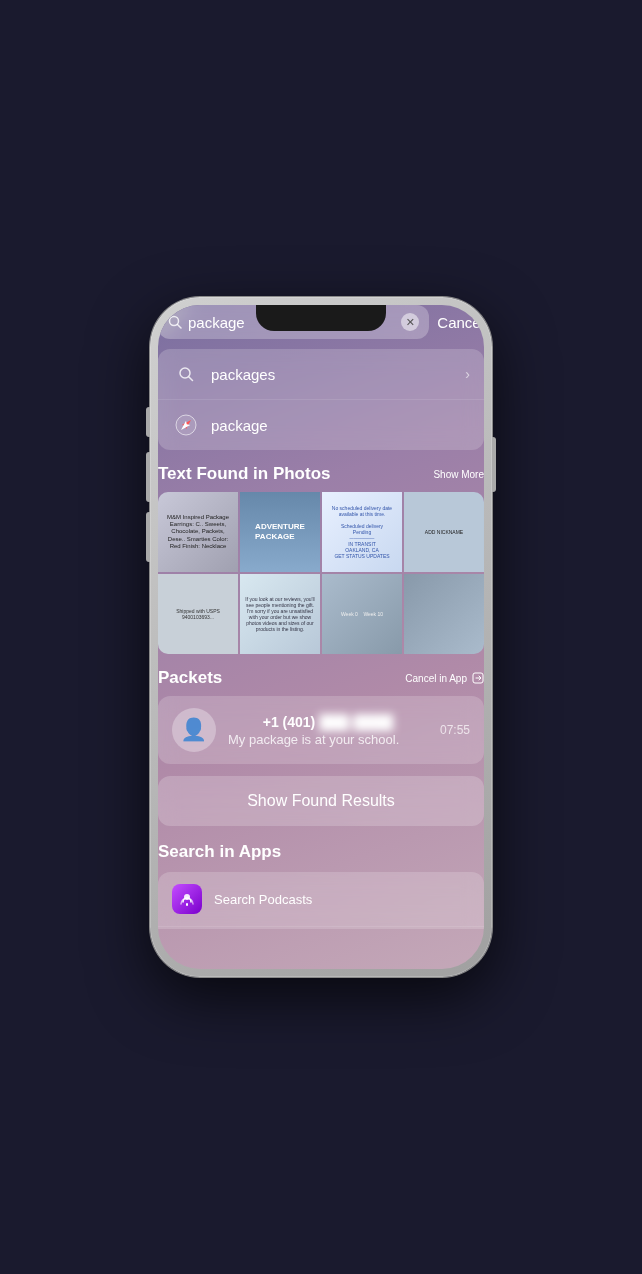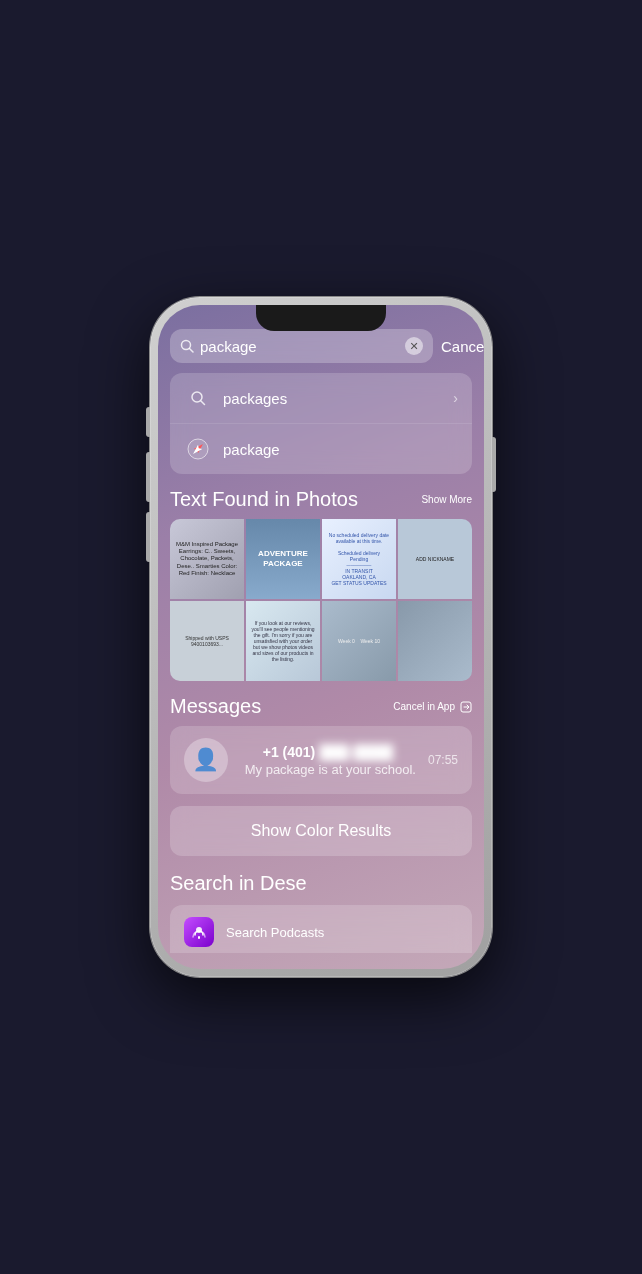--- a/index.html
+++ b/index.html
@@ -62,25 +62,24 @@
       font-size: 14px;
     }
 
     .status-icons {
       display: flex;
       align-items: center;
       gap: 4px;
     }
 
     .screen-content {
-      padding: 0 12px;
+      padding: 0 0;
       height: calc(100% - 40px);
       overflow-y: auto;
       scrollbar-width: none;
-      margin-top: 24px;
     }
     .screen-content::-webkit-scrollbar { display: none; }
 
     
     .search-bar-row {
       display: flex;
       align-items: center;
       gap: 8px;
       margin-bottom: 10px;
     }
@@ -169,22 +168,22 @@
     
     .section-header {
       display: flex;
       justify-content: space-between;
       align-items: center;
       margin-bottom: 8px;
     }
 
     .section-title {
       color: white;
-      font-size: 20px;
-      font-weight: 400;
+      font-size: 17px;
+      font-weight: 700;
     }
 
     .section-action {
       color: white;
       font-size: 10px;
       cursor: pointer;
       display: flex;
       align-items: center;
       gap: 3px;
     }
@@ -261,21 +260,20 @@
       color: white;
       font-size: 14px;
       font-weight: 600;
       margin-bottom: 2px;
       text-align: center;
     }
 
     .message-preview {
       color: rgba(255,255,255,0.8);
       font-size: 13px;
-      text-align: right;
     }
 
     .message-time {
       color: rgba(255,255,255,0.7);
       font-size: 12px;
     }
 
     
     .show-more-btn {
       background: rgba(255,255,255,0.2);
@@ -467,21 +465,21 @@
       <div class="photo-grid">
         <div class="photo-cell photo-1">
           <div class="photo-cell-content">
             <div class="photo-text" style="color:#222;">M&amp;M Inspired Package Earrings: C.. Sweets, Chocolate, Packets, Dese.. Smarties
 Color: Red
 Finish: Necklace</div>
           </div>
         </div>
         <div class="photo-cell" style="background: linear-gradient(180deg, #6688aa 0%, #88aacc 100%);">
           <div class="photo-cell-content">
-            <div class="photo-text photo-text-light" style="color:white; font-size:8px; font-weight:700; text-align:center;">ADVENTURE<br>PACKAGE</div>
+            <div class="photo-text photo-text-light" style="color:white; font-size:8px; font-weight:700; text-align:left;">ADVENTURE<br>PACKAGE</div>
           </div>
         </div>
         <div class="photo-cell photo-delivery">
           <div class="photo-cell-content">
             <div class="photo-text" style="font-size:5px; color:#3355aa;">No scheduled delivery date available at this time.<br><br>Scheduled delivery<br>Pending<br>───────<br>IN TRANSIT<br>OAKLAND, CA<br>GET STATUS UPDATES</div>
           </div>
         </div>
         <div class="photo-cell" style="background: #b8c8d8;">
           <div class="photo-cell-content">
             <div class="photo-text" style="color:#222; font-size:5px;">ADD NICKNAME</div>
@@ -502,21 +500,21 @@
             <div class="photo-text" style="color:#eee; font-size:5px;">Week 0 &nbsp;&nbsp; Week 10</div>
           </div>
         </div>
         <div class="photo-cell photo-window">
           <div class="photo-cell-content"></div>
         </div>
       </div>
 
       <div class="messages-section">
         <div class="section-header">
-          <span class="section-title">Messages</span>
+          <span class="section-title">Packets</span>
           <span class="section-action">
             <span>Cancel in App</span>
             <svg width="12" height="12" viewBox="0 0 12 12" fill="none" style="display:inline; vertical-align:middle; margin-left:2px;">
               <rect x="1" y="1" width="10" height="10" rx="2" fill="none" stroke="white" stroke-width="1"></rect>
               <path d="M4 6h4M7 4l2 2-2 2" stroke="white" stroke-width="1" stroke-linecap="round"></path>
             </svg>
           </span>
         </div>
         <div class="message-card">
           <div class="avatar">
@@ -525,24 +523,24 @@
           <div class="message-info">
             <div class="message-sender">
               +1 (401) <span class="blurred-number">███-████</span>
             </div>
             <div class="message-preview">My package is at your school.</div>
           </div>
           <div class="message-time">07:55</div>
         </div>
       </div>
 
-      <div class="show-more-btn">Show Color Results</div>
+      <div class="show-more-btn">Show Found Results</div>
 
       <div class="search-in-apps">
-        <div class="section-title" style="margin-bottom:10px;">Search in Dese</div>
+        <div class="section-title" style="margin-bottom:10px;">Search in Apps</div>
         <div class="app-search-list">
           <div class="app-search-item">
             <div class="app-icon app-icon-podcasts">
               <svg width="18" height="18" viewBox="0 0 18 18" fill="none">
                 <circle cx="9" cy="7" r="3" fill="white" opacity="0.9"></circle>
                 <path d="M5 12c0-2.2 1.8-4 4-4s4 1.8 4 4" stroke="white" stroke-width="1.5" fill="none" stroke-linecap="round"></path>
                 <path d="M3 14c0-3.3 2.7-6 6-6s6 2.7 6 6" stroke="white" stroke-width="1.5" fill="none" stroke-linecap="round" opacity="0.6"></path>
                 <rect x="8" y="13" width="2" height="3" rx="1" fill="white"></rect>
               </svg>
             </div>

